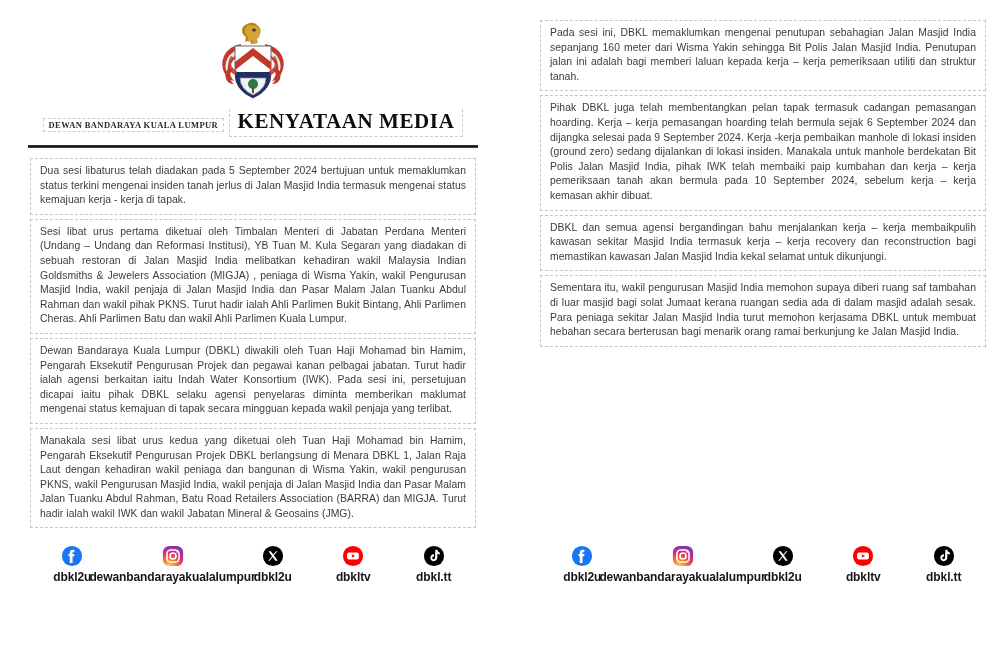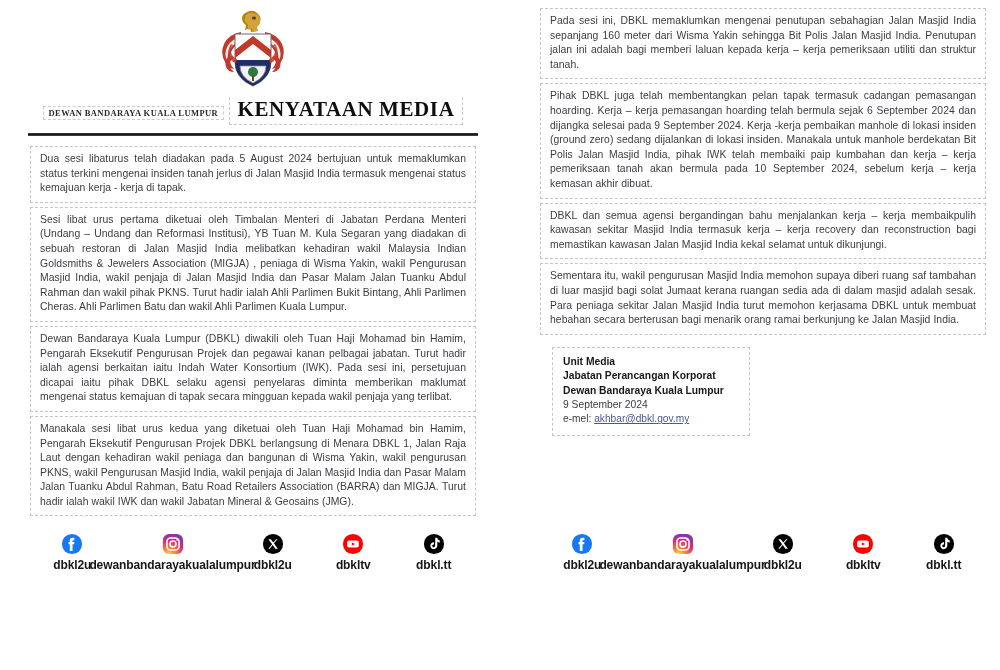--- a/index.html
+++ b/index.html
@@ -12,21 +12,21 @@
     overflow: hidden;
   }
   #page {
     position: relative;
     width: 1000px; height: 670px;
     background: #ffffff;
   }
 
   .page-col {
     position: absolute;
-    top: 0;
+    top: 12px;
     height: 580px;
     background: #fff;
   }
   .page-left  { left: 18px;  width: 470px; }
   .page-right { left: 528px; width: 470px; }
 
   
   .masthead {
     padding-top: 8px;
     text-align: center;
@@ -178,21 +178,21 @@
         <path d="M68 36 q4 6 2 12 q-2 6 -7 7 l-1 -4 q5 -2 6 -7 q1 -4 -2 -7 z" fill="#c0392b" opacity="0.85"></path>
       </svg>
       <div class="org-name">DEWAN BANDARAYA KUALA LUMPUR</div>
       <div class="kenyataan">KENYATAAN MEDIA</div>
       <div class="rule"></div>
     </div>
 
 
     <div class="blocks">
       <div class="tbox">
-        <p class="para">Dua sesi libaturus telah diadakan pada 5 August 2024 bertujuan untuk memaklumkan status terkini mengenai insiden tanah jerlus di Jalan Masjid India termasuk mengenai status kemajuan kerja - kerja di tapak.</p>
+        <p class="para">Dua sesi libaturus telah diadakan pada 5 September 2024 bertujuan untuk memaklumkan status terkini mengenai insiden tanah jerlus di Jalan Masjid India termasuk mengenai status kemajuan kerja - kerja di tapak.</p>
       </div>
       <div class="tbox">
         <p class="para">Sesi libat urus pertama diketuai oleh Timbalan Menteri di Jabatan Perdana Menteri (Undang – Undang dan Reformasi Institusi), YB Tuan M. Kula Segaran yang diadakan di sebuah restoran di Jalan Masjid India melibatkan kehadiran wakil Malaysia Indian Goldsmiths &amp; Jewelers Association (MIGJA) , peniaga di Wisma Yakin, wakil Pengurusan Masjid India, wakil penjaja di Jalan Masjid India dan Pasar Malam Jalan Tuanku Abdul Rahman dan wakil pihak PKNS. Turut hadir ialah Ahli Parlimen Bukit Bintang, Ahli Parlimen Cheras.  Ahli Parlimen Batu dan wakil Ahli Parlimen Kuala Lumpur.</p>
       </div>
       <div class="tbox">
         <p class="para">Dewan Bandaraya Kuala Lumpur (DBKL) diwakili oleh Tuan Haji Mohamad bin Hamim, Pengarah Eksekutif Pengurusan Projek dan pegawai kanan pelbagai jabatan. Turut hadir ialah agensi berkaitan iaitu Indah Water Konsortium (IWK). Pada sesi ini, persetujuan dicapai iaitu pihak DBKL selaku agensi penyelaras diminta memberikan maklumat mengenai status kemajuan di tapak secara mingguan kepada wakil penjaja yang terlibat.</p>
       </div>
       <div class="tbox">
         <p class="para">Manakala sesi libat urus kedua yang diketuai oleh Tuan Haji Mohamad bin Hamim, Pengarah Eksekutif Pengurusan Projek DBKL berlangsung di Menara DBKL 1, Jalan Raja Laut dengan kehadiran wakil peniaga dan bangunan di Wisma Yakin, wakil pengurusan PKNS, wakil Pengurusan Masjid India, wakil penjaja di Jalan Masjid India dan Pasar Malam Jalan Tuanku Abdul Rahman, Batu Road Retailers Association (BARRA) dan MIGJA. Turut hadir ialah wakil IWK dan wakil Jabatan Mineral &amp; Geosains (JMG).</p>
       </div>
@@ -258,30 +258,20 @@
       <div class="tbox">
         <p class="para">Pihak DBKL juga telah membentangkan pelan tapak termasuk cadangan pemasangan hoarding. Kerja – kerja pemasangan hoarding telah bermula sejak 6 September 2024 dan dijangka selesai pada 9 September 2024. Kerja -kerja pembaikan manhole di lokasi insiden (ground zero) sedang dijalankan di lokasi insiden. Manakala untuk manhole berdekatan Bit Polis Jalan Masjid India, pihak IWK telah membaiki paip kumbahan dan kerja – kerja pemeriksaan tanah  akan bermula pada 10 September 2024, sebelum kerja – kerja kemasan akhir dibuat.</p>
       </div>
       <div class="tbox">
         <p class="para">DBKL dan semua agensi bergandingan bahu menjalankan kerja – kerja membaikpulih kawasan sekitar Masjid India termasuk kerja – kerja recovery dan reconstruction bagi memastikan kawasan Jalan Masjid India kekal selamat untuk dikunjungi.</p>
       </div>
       <div class="tbox">
         <p class="para">Sementara itu, wakil pengurusan Masjid India memohon supaya diberi ruang  saf tambahan di luar masjid bagi solat Jumaat kerana ruangan sedia ada di dalam masjid adalah sesak. Para peniaga sekitar Jalan Masjid India turut memohon kerjasama DBKL untuk membuat hebahan secara berterusan bagi menarik orang ramai berkunjung ke Jalan Masjid India.</p>
       </div>
 
-      <div class="sig-box">
-        <div class="sig-line b">Unit Media</div>
-        <div class="sig-line b">Jabatan Perancangan Korporat</div>
-        <div class="sig-line b">Dewan Bandaraya Kuala Lumpur</div>
-        <div class="sig-line">9 September 2024</div>
-        <div class="sig-mail">
-          <span>e-mel:</span>
-          <span class="addr">akhbar@dbkl.gov.my</span>
-        </div>
-      </div>
     </div>
 
     <div class="social">
       <div class="s-item">
         <svg class="s-ico" viewBox="0 0 24 24">
           <circle cx="12" cy="12" r="11" fill="#1877F2"></circle>
           <path d="M14.6 12.4h-2v7.1h-3v-7.1H8.2V9.8h1.4V8.3c0-1.9.8-3.1 3.1-3.1h1.9v2.6h-1.2c-.9 0-.9.3-.9.9v1.1h2.1l-.2 2.6z" fill="#fff"></path>
         </svg>
         <span class="s-lbl">dbkl2u</span>
       </div>

